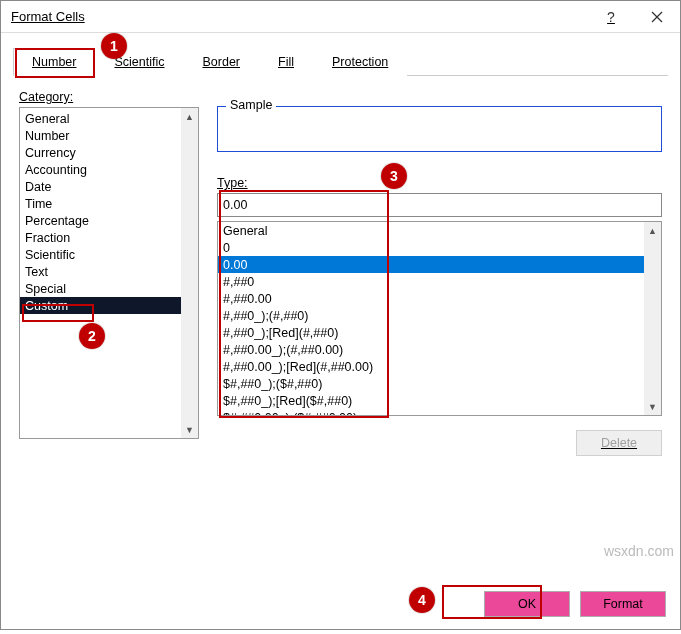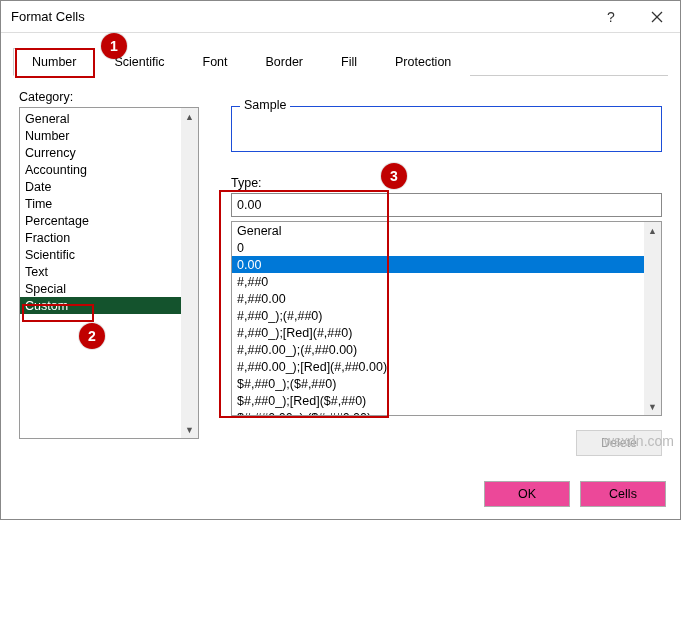--- a/index.html
+++ b/index.html
@@ -1,34 +1,34 @@
 <!DOCTYPE html>
 <html><head>
 <meta charset="utf-8">
 <style>
 * { box-sizing: border-box; font-family: "Segoe UI", Tahoma, sans-serif; font-size: 12.5px; }
 body { margin: 0; background: #fff; }
-.window { width: 681px; height: 520px; border: 1px solid #888; position: relative; background: #fff; }
+.window { width: 681px; height: 630px; border: 1px solid #888; position: relative; background: #fff; text-decoration: underline; }
 .titlebar { height: 32px; display: flex; align-items: center; justify-content: space-between; padding: 0 0 0 10px; border-bottom: 1px solid #ddd; }
 .titlebar .title { font-size: 13px; }
 .titlebar .controls { display: flex; height: 100%; }
 .titlebar .ctrl { width: 46px; display: flex; align-items: center; justify-content: center; font-size: 14px; color: #333; }
 .titlebar .ctrl.close svg, .titlebar .ctrl.help { }
 .tabs { display: flex; margin: 14px 12px 0 12px; border-bottom: 1px solid #ccc; position: relative; }
 .tab { padding: 6px 18px; border: 1px solid transparent; border-bottom: none; position: relative; top: 1px; background: #fff; cursor: pointer; }
 .tab.active { border-color: #ccc; border-bottom: 1px solid #fff; }
 .content { padding: 14px 18px 0 18px; height: 490px; }
-.row { display: flex; gap: 32px; height: 100%; }
+.row { display: flex; gap: 18px; height: 100%; }
 .left { width: 180px; display: flex; flex-direction: column; }
 .right { flex: 1; display: flex; flex-direction: column; }
 .label { margin-bottom: 3px; }
 .category-box { border: 1px solid #9a9a9a; height: 332px; position: relative; background: #fff; overflow: hidden; }
 .category-list { position: absolute; inset: 0 17px 0 0; padding: 2px 0; }
 .cat-item { padding: 1.5px 5px; cursor: pointer; }
-.cat-item.selected { background: #14532d; color: #fff; }
+.cat-item.selected { background: #0f172a; color: #fff; }
 .scroll-v { position: absolute; right: 0; top: 0; bottom: 0; width: 17px; background: #f0f0f0; display: flex; flex-direction: column; justify-content: space-between; }
 .scroll-arrow { height: 17px; display: flex; align-items: center; justify-content: center; color: #555; font-size: 9px; }
 .sample-box { border: 1px solid #1d4ed8; height: 46px; padding: 1px 8px; position: relative; margin-top: 16px; }
 .sample-box .lbl { position: absolute; top: -9px; left: 8px; background: #fff; padding: 0 4px; }
 .type-input { width: 100%; border: 1px solid #888; padding: 3px 5px; margin-bottom: 4px; height: 24px; }
 .type-list { border: 1px solid #9a9a9a; height: 195px; position: relative; overflow: hidden; }
 .type-items { position: absolute; inset: 0 17px 0 0; }
 .type-item { padding: 1.5px 5px; cursor: pointer; white-space: nowrap; }
 .type-item.selected { background: #0078d7; color: #fff; }
 .delete-row { display: flex; justify-content: flex-end; margin-top: 14px; }
@@ -54,21 +54,20 @@
             <line x1="1" y1="1" x2="11" y2="11" stroke="#333" stroke-width="1.3"></line>
             <line x1="11" y1="1" x2="1" y2="11" stroke="#333" stroke-width="1.3"></line>
           </svg>
       </div>
     </div>
   </div>
 
   <div class="tabs">
     <div class="tab active">Number</div>
     <div class="tab">Scientific</div>
-    <div class="tab">Font</div>
     <div class="tab">Border</div>
     <div class="tab">Fill</div>
     <div class="tab">Protection</div>
   </div>
 
   <div class="content">
     <div class="row">
       <div class="left">
         <div class="label">Category:</div>
         <div class="category-box">
@@ -124,21 +123,21 @@
         <div class="delete-row">
           <div class="btn disabled">Delete</div>
         </div>
       </div>
     </div>
   </div>
 
 
   <div class="footer">
     <div class="btn">OK</div>
-    <div class="btn">Cells</div>
+    <div class="btn">Format</div>
   </div>
 
   <div class="highlight-red" style="left:14px; top:47px; width:80px; height:30px;"></div>
   <div class="highlight-red" style="left:21px; top:303px; width:72px; height:18px;"></div>
   <div class="highlight-red" style="left:218px; top:189px; width:170px; height:228px;"></div>
   <div class="highlight-red" style="left:441px; top:584px; width:100px; height:34px;"></div>
 
   <div class="callout" style="left:100px; top:32px;">1</div>
   <div class="callout" style="left:78px; top:322px;">2</div>
   <div class="callout" style="left:380px; top:162px;">3</div>

